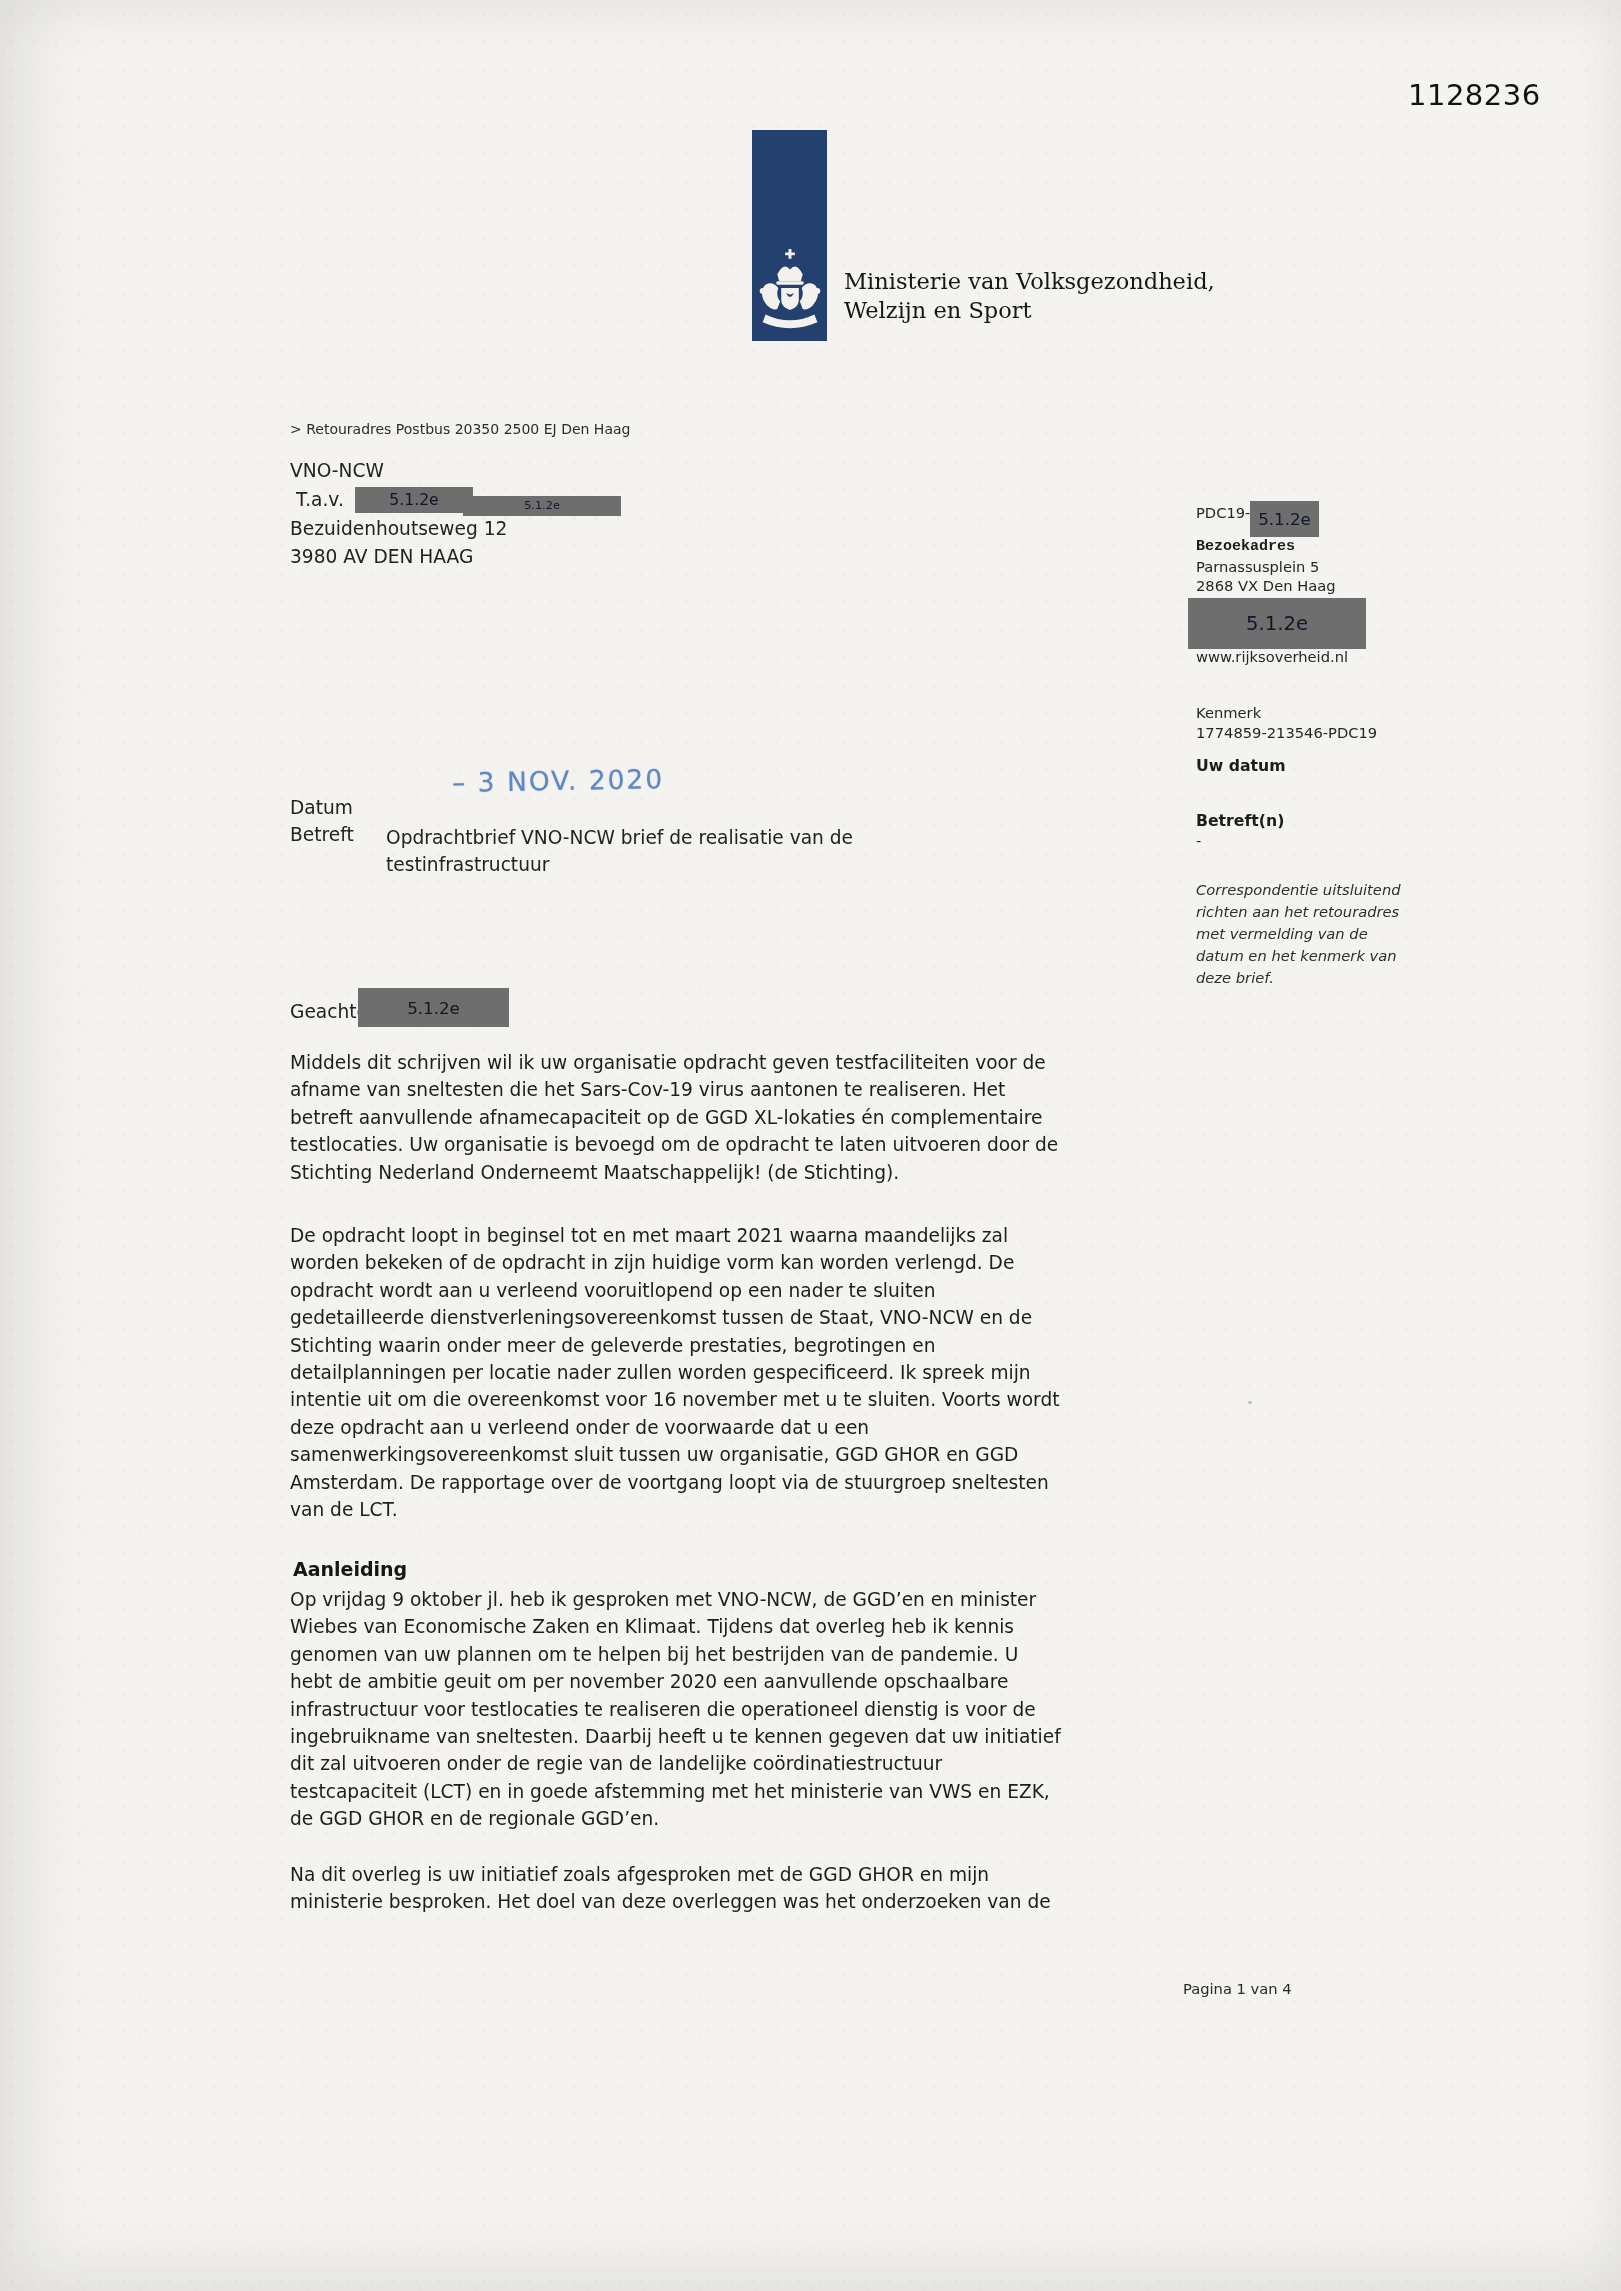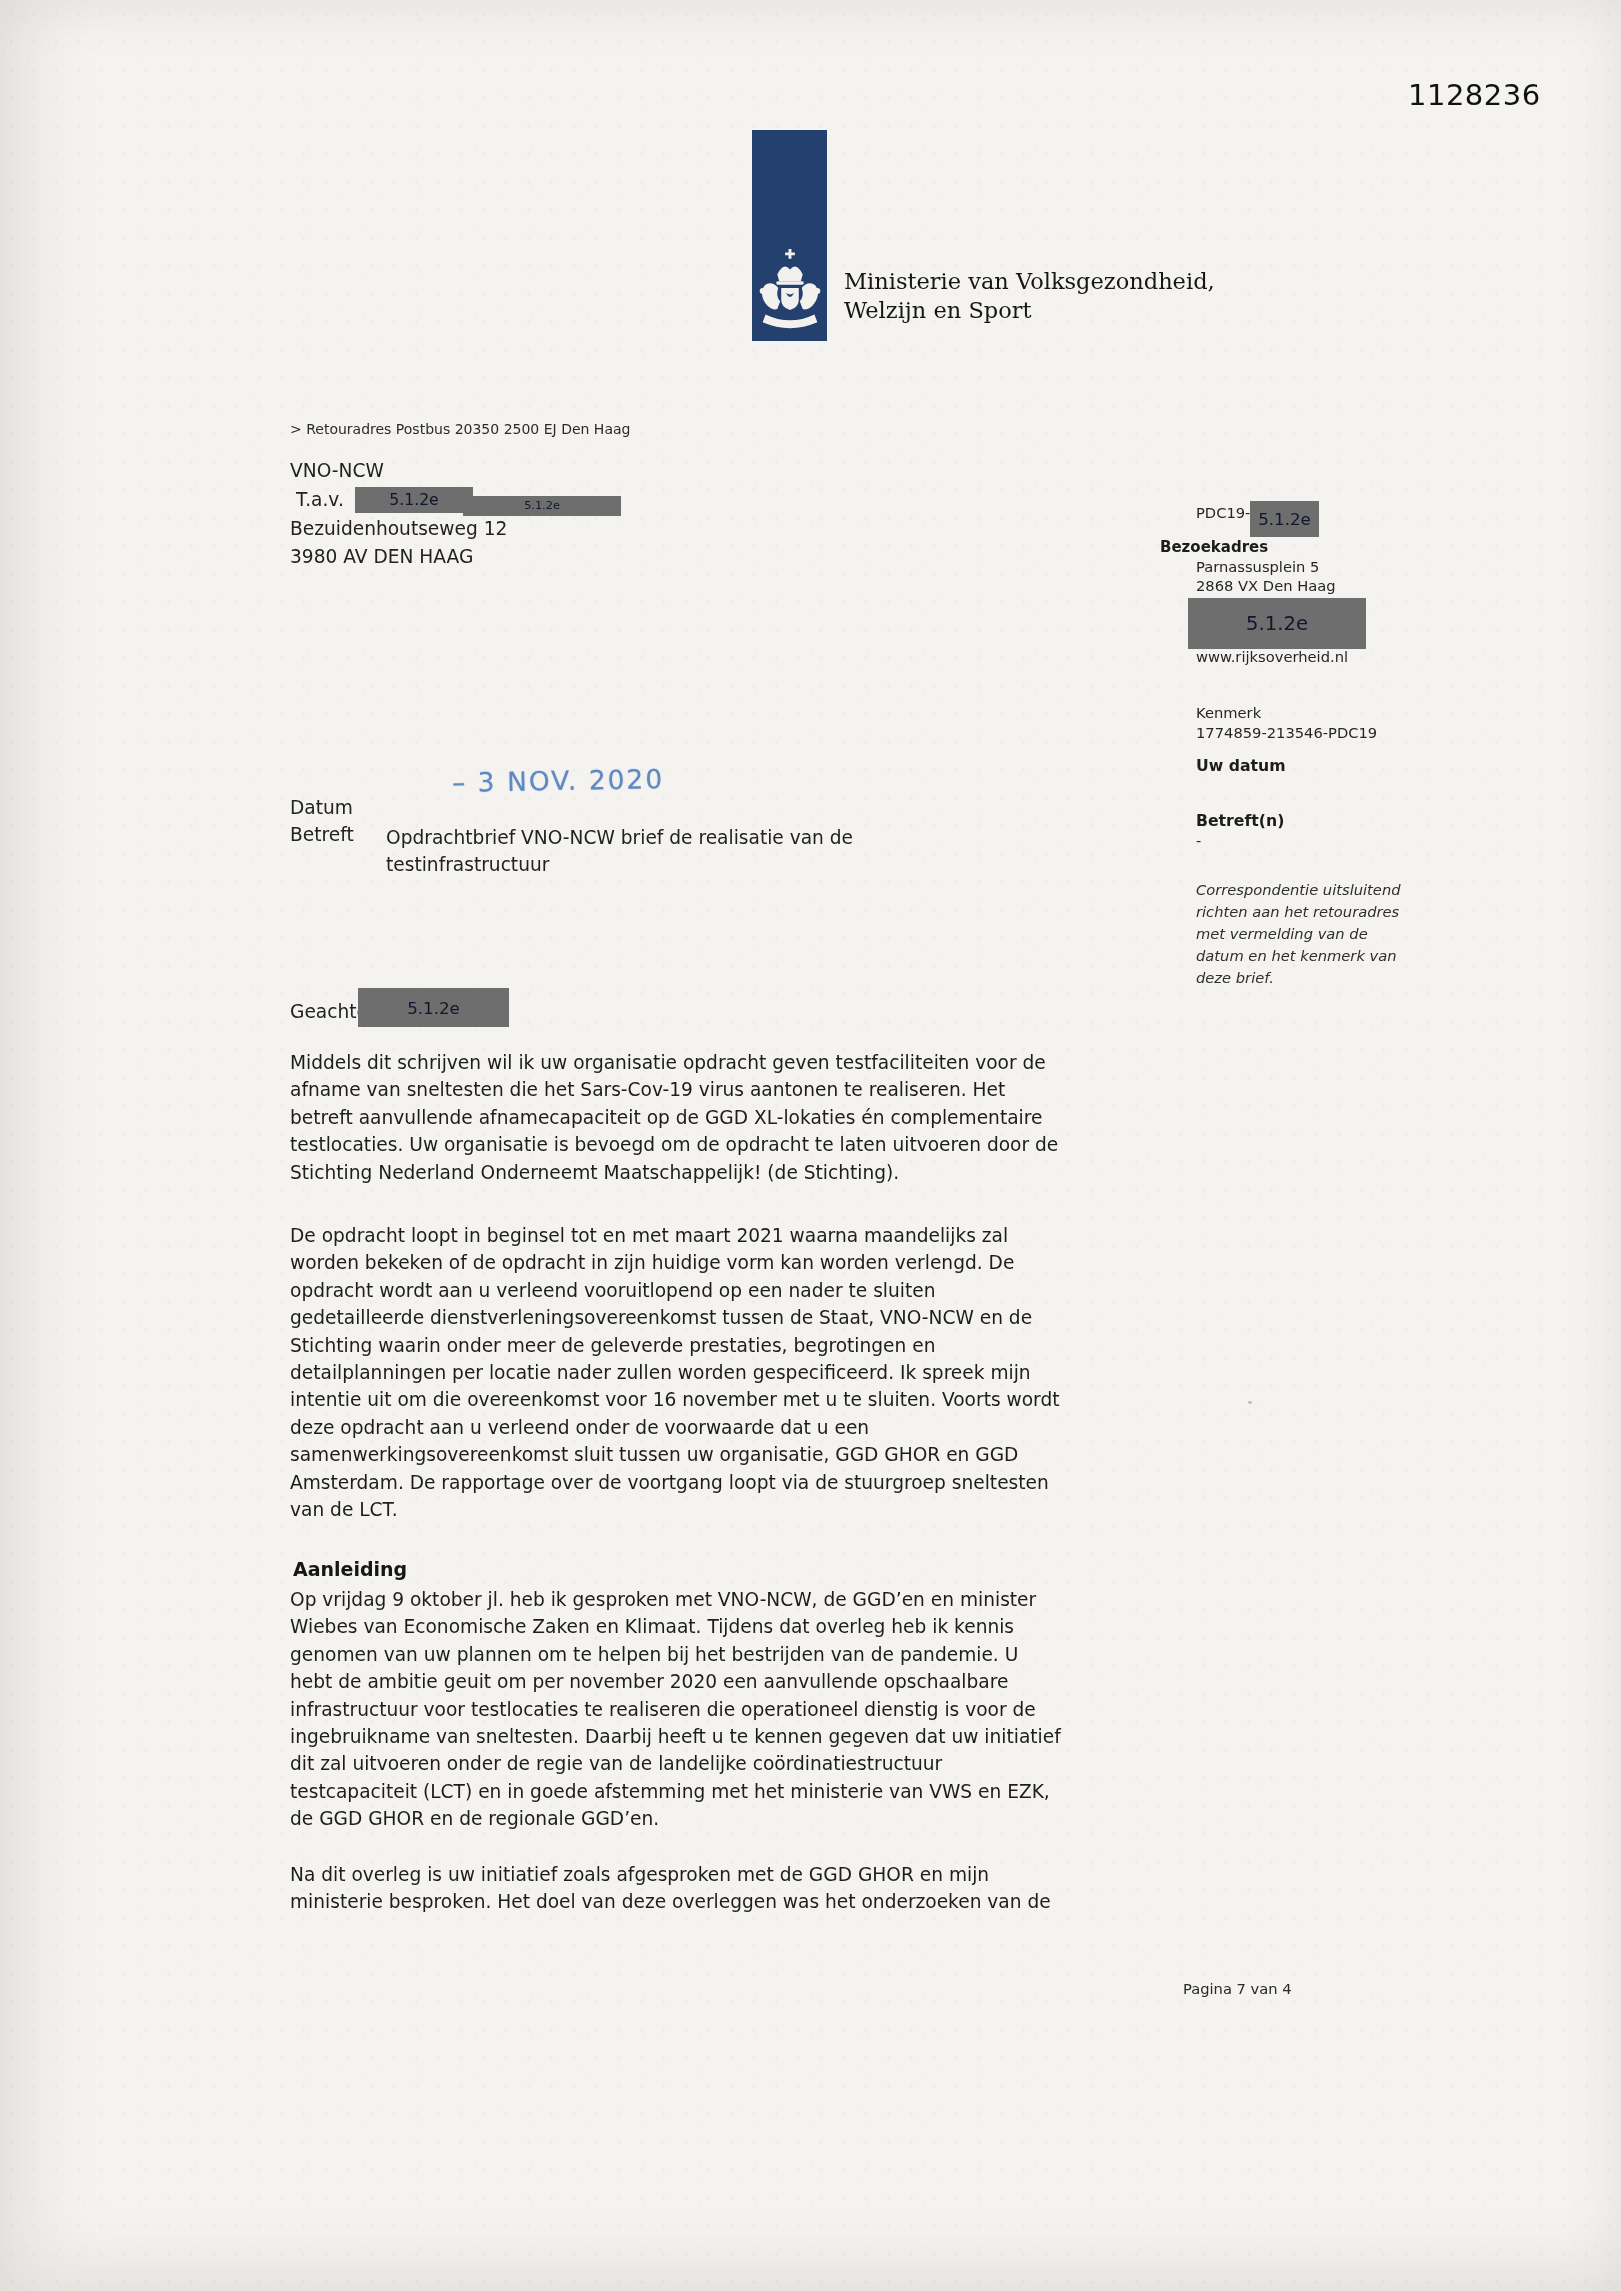--- a/index.html
+++ b/index.html
@@ -73,21 +73,21 @@
   <div class="abs small" style="left:290px;top:421px;">&gt; Retouradres Postbus 20350 2500 EJ  Den Haag</div>
   <div class="abs addr" style="left:290px;top:460px;">VNO-NCW</div>
   <div class="abs addr" style="left:290px;top:489px;margin-left:6px;">T.a.v.</div>
   <div class="abs redact" style="left:355px;top:487px;width:118px;height:25.5px;font-size:15.7px;z-index:2;">5.1.2e</div>
   <div class="abs redact" style="left:463px;top:496px;width:158px;height:19.6px;font-size:11.3px;z-index:1;">5.1.2e</div>
   <div class="abs addr" style="left:290px;top:518px;">Bezuidenhoutseweg 12</div>
   <div class="abs addr" style="left:290px;top:546px;">3980 AV  DEN HAAG</div>
 
   <div class="abs side" style="left:1196px;top:504px;">PDC19-</div>
   <div class="abs redact" style="left:1250px;top:501px;width:69px;height:36px;font-size:16.7px;">5.1.2e</div>
-  <div class="abs side-b" style="left:1160px;top:538px;">Bezoekadres</div>
+  <div class="abs side-b" style="left:1196px;top:538px;font-family:Liberation Mono, monospace;">Bezoekadres</div>
   <div class="abs side" style="left:1196px;top:558px;">Parnassusplein 5</div>
   <div class="abs side" style="left:1196px;top:577px;">2868 VX  Den Haag</div>
   <div class="abs redact" style="left:1188px;top:598px;width:178px;height:51px;font-size:19.6px;">5.1.2e</div>
   <div class="abs side" style="left:1196px;top:648px;">www.rijksoverheid.nl</div>
   <div class="abs side" style="left:1196px;top:704px;">Kenmerk</div>
   <div class="abs side" style="left:1196px;top:724px;">1774859-213546-PDC19</div>
   <div class="abs side-b" style="left:1196px;top:756px;font-size:15.7px;">Uw datum</div>
   <div class="abs side-b" style="left:1196px;top:811px;font-size:15.7px;">Betreft(n)</div>
   <div class="abs side" style="left:1196px;top:832px;">-</div>
   <div class="abs note pre" style="left:1196px;top:879px;width:235px;">Correspondentie uitsluitend
@@ -129,16 +129,16 @@
 infrastructuur voor testlocaties te realiseren die operationeel dienstig is voor de
 ingebruikname van sneltesten. Daarbij heeft u te kennen gegeven dat uw initiatief
 dit zal uitvoeren onder de regie van de landelijke coördinatiestructuur
 testcapaciteit (LCT) en in goede afstemming met het ministerie van VWS en EZK,
 de GGD GHOR en de regionale GGD’en.</div>
   <div class="abs body-txt pre" style="left:290px;top:1861px;">Na dit overleg is uw initiatief zoals afgesproken met de GGD GHOR en mijn
 ministerie besproken. Het doel van deze overleggen was het onderzoeken van de</div>
 
   <div class="abs speck" style="left:1248px;top:1401px;"></div>
 
-  <div class="abs footer" style="left:1183px;top:1980px;">Pagina 7 van 4</div>
+  <div class="abs footer" style="left:1183px;top:1980px;">Pagina 1 van 4</div>
 
 </div>
 
 
 </body></html>

